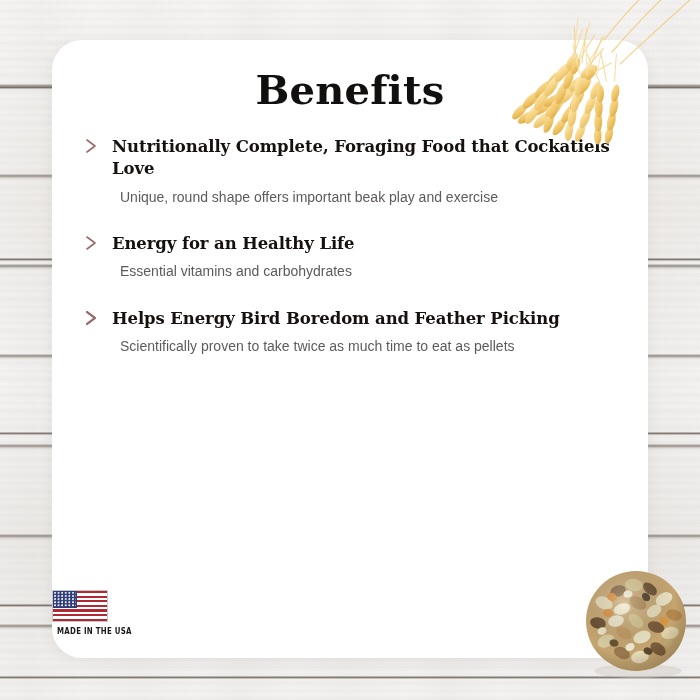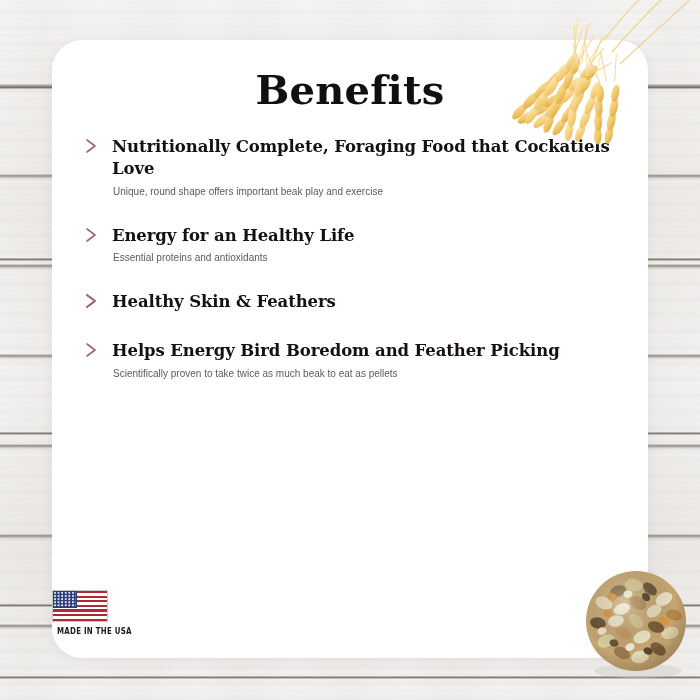--- a/index.html
+++ b/index.html
@@ -121,24 +121,24 @@
     font-weight: 700;
     font-size: 16.5px;
     line-height: 1.32;
     color: #16100e;
     letter-spacing: -0.1px;
     margin: 0 0 5px 0;
   }
   .item-sub {
     font-family: "Liberation Sans", sans-serif;
     font-weight: 400;
-    font-size: 10px;
+    font-size: 14px;
     line-height: 1.3;
     color: #5d5b59;
-    margin: 1px;
+    margin: 8px;
   }
 
   
   .usa-badge {
     position: absolute;
     left: 0; right: 0;
     bottom: 22px;
     display: flex;
     flex-direction: column;
     align-items: flex-start;
@@ -234,48 +234,47 @@
         <p class="item-sub">Unique, round shape offers important beak play and exercise</p>
       </div>
 
       <div class="item">
         <span class="chev">
           <svg width="16" height="18" viewBox="0 0 16 18">
               <path d="M3 3 L11 9 L3 15" fill="none" stroke="currentColor" stroke-width="1.6" stroke-linecap="round" stroke-linejoin="round"></path>
             </svg>
         </span>
         <p class="item-title">Energy for an Healthy Life</p>
-        <p class="item-sub">Essential proteins and antioxidants</p>
+        <p class="item-sub">Essential vitamins and carbohydrates</p>
       </div>
 
       <div class="item">
         <span class="chev">
           <svg width="16" height="18" viewBox="0 0 16 18">
               <path d="M3 3 L11 9 L3 15" fill="none" stroke="currentColor" stroke-width="1.6" stroke-linecap="round" stroke-linejoin="round"></path>
             </svg>
         </span>
       </div>
 
       <div class="item">
         <span class="chev">
           <svg width="16" height="18" viewBox="0 0 16 18">
               <path d="M3 3 L11 9 L3 15" fill="none" stroke="currentColor" stroke-width="1.6" stroke-linecap="round" stroke-linejoin="round"></path>
             </svg>
         </span>
-        <p class="item-title">Healthy Skin &amp; Feathers</p>
       </div>
 
       <div class="item">
         <span class="chev">
           <svg width="16" height="18" viewBox="0 0 16 18">
               <path d="M3 3 L11 9 L3 15" fill="none" stroke="currentColor" stroke-width="1.6" stroke-linecap="round" stroke-linejoin="round"></path>
             </svg>
         </span>
         <p class="item-title">Helps Energy Bird Boredom and Feather Picking</p>
-        <p class="item-sub">Scientifically proven to take twice as much beak to eat as pellets</p>
+        <p class="item-sub">Scientifically proven to take twice as much time to eat as pellets</p>
       </div>
 
 
     </div>
 
     <div class="usa-badge">
       <div class="flag">
         <div class="stripes"></div>
         <div class="canton"></div>
         <div class="stars"></div>

